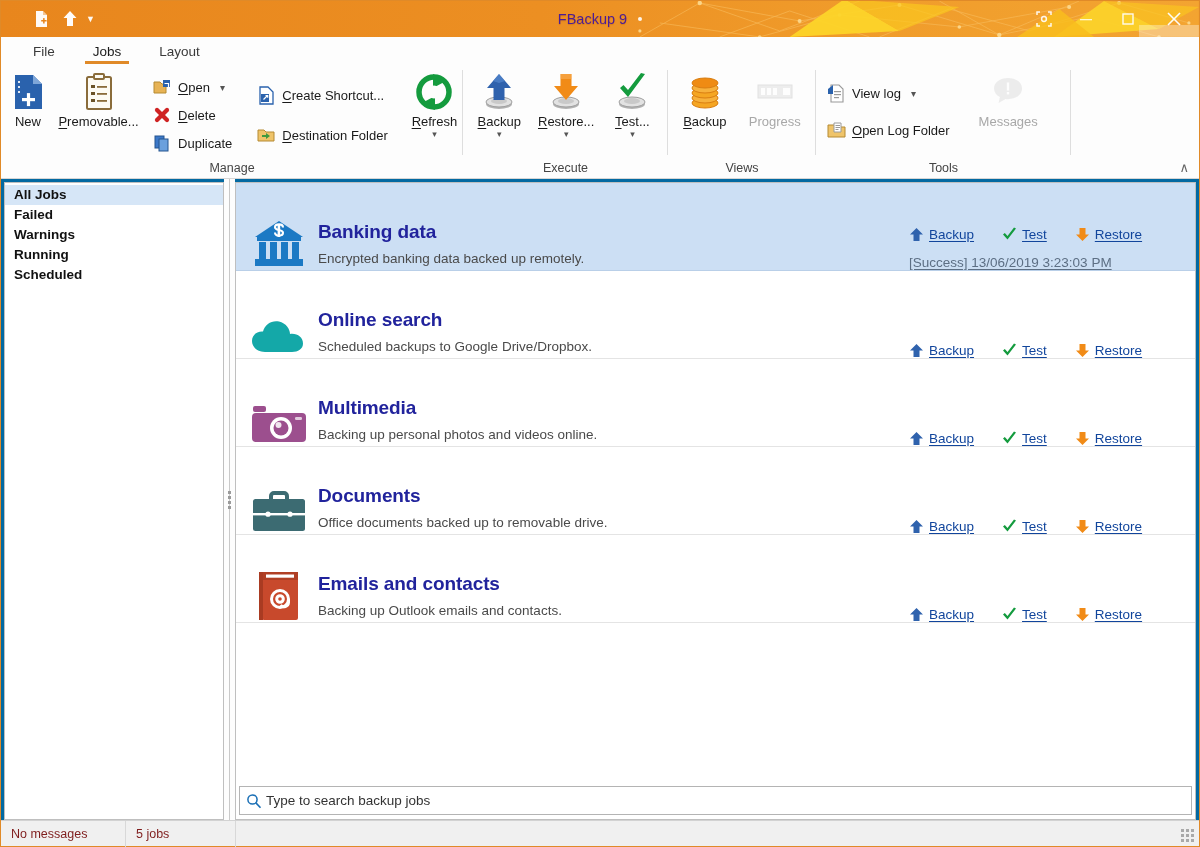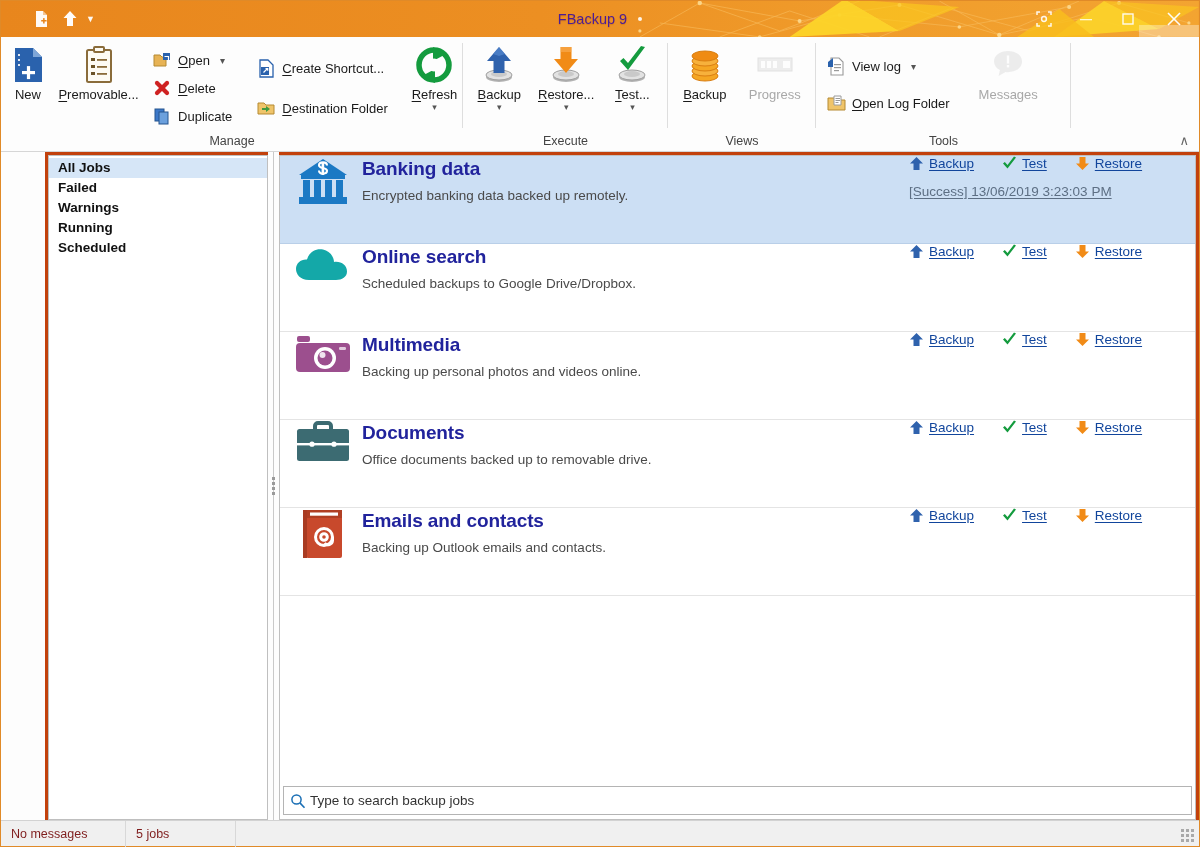--- a/index.html
+++ b/index.html
@@ -100,21 +100,21 @@
   .scol { display:flex; flex-direction:column; justify-content:flex-start; padding-top:4px; gap:2px; }
   .u { text-decoration:underline; text-underline-offset:2px; }
   .chev-sm { font-size:10px; color:#555; margin-left:4px; }
 
   .ribbon-collapse {
     position:absolute; right:10px; bottom:3px;
     font-size:13px; color:#666;
   }
 
   
-  .content { flex:1; display:flex; min-height:0; background:#c2410c;margin-left:44px; }
+  .content { flex:1; display:flex; min-height:0; background:#0369a1; }
 
   .sidebar {
     width:220px; flex:0 0 220px;
     background:#ffffff;
     border:1px solid #bfbfbf;
     margin:3px 0 0 3px;
     padding-top:2px;
   }
   .sbitem {
     height:20px; line-height:20px;
@@ -149,21 +149,21 @@
     font-size:13px; color:#222;
   }
   .ch { display:flex; align-items:center; padding:0 7px; border-right:1px solid #e2e2e2; white-space:nowrap; }
   .ch.sorted { background:#ffffff; border-left:1px solid #cfcfcf; border-right:1px solid #cfcfcf; box-shadow: inset 0 -2px 0 #fff; }
   .ch .sortarrow { margin-left:auto; padding-left:10px; font-size:10px; color:#777; }
 
   .joblist { flex:1; overflow:hidden; background:#fff; position:relative; }
 
   .jobrow {
     height:88px;
-    display:flex; align-items:flex-start;
+    display:flex; align-items:flex-end;
     padding:0 4px 0 12px;
     border-bottom:1px solid #e4e4e4;
     position:relative;
   }
   .jobrow.selected { background:#ccdff4; border-bottom:1px solid #b9cfe8; }
   .jobicon { width:62px; flex:0 0 62px; display:flex; align-items:center; justify-content:center; }
   .jobtext { flex:1; min-width:0; padding-left:8px; }
   .jobname {
     font-size:19px; font-weight:bold; color:#21239c;
     line-height:25px; letter-spacing:-.1px;
@@ -302,20 +302,25 @@
         <svg width="18" height="18" viewBox="0 0 18 18">
           <g stroke="#ffffff" stroke-width="1.6" opacity="0.97">
             <line x1="3" y1="3" x2="15" y2="15"></line>
               <line x1="15" y1="3" x2="3" y2="15"></line>
           </g>
         </svg>
       </div>
     </div>
   </div>
 
+  <div class="tabstrip">
+    <div class="tab">File</div>
+    <div class="tab active">Jobs</div>
+    <div class="tab">Layout</div>
+  </div>
 
   <div class="ribbon">
 
     <div class="rgroup sep" style="width:462px;">
       <div class="gitems">
         <div class="lbtn">
           <span class="ic">
             <svg width="38" height="40" viewBox="0 0 38 40">
               <path d="M6 3 h18 l9 9 v25 h-27 z" fill="#2a62ad"></path>
               <path d="M24 3 l9 9 h-9 z" fill="#7ea6d8"></path>

